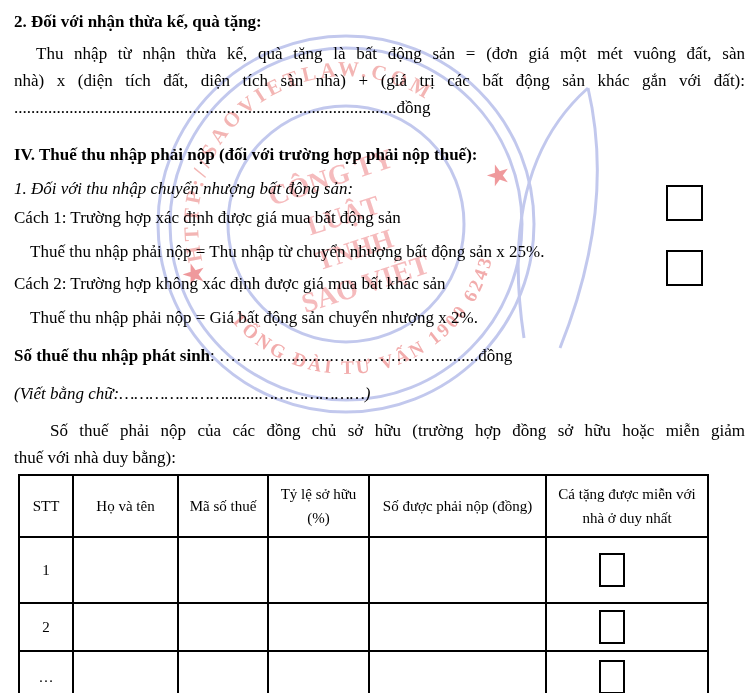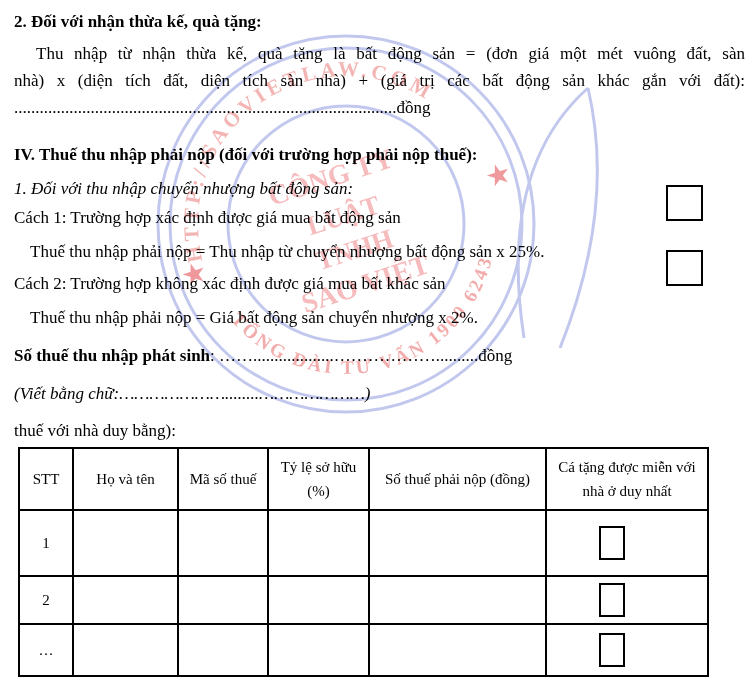--- a/index.html
+++ b/index.html
@@ -99,39 +99,40 @@
     <p class="mt5">Cách 2: Trường hợp không xác định được giá mua bất khác sản</p>
     <p class="ind2 mt7">Thuế thu nhập phải nộp = Giá bất động sản chuyển nhượng x 2%.</p>
 
     <p class="mt11">
       <span class="b">Số thuế thu nhập phát sinh</span><span>: ……...................………………..........đồng</span>
     </p>
 
     <p class="i mt11">(Viết bằng chữ:…………………........…………………)</p>
 
     <div class="mt10">
+      <div class="jline ind3">Số thuế phải nộp của các đồng chủ sở hữu (trường hợp đồng sở hữu hoặc miễn giảm</div>
       <div>thuế với nhà duy bằng):</div>
     </div>
 
     <table class="tax">
       <colgroup>
         <col style="width:54px">
           <col style="width:105px">
           <col style="width:90px">
         <col style="width:101px">
           <col style="width:177px">
           <col style="width:162px">
       </colgroup>
       <tbody>
         <tr>
           <td class="hd">STT</td>
           <td class="hd">Họ và tên</td>
           <td class="hd">Mã số thuế</td>
           <td class="hd">Tỷ lệ sở hữu (%)</td>
-          <td class="hd">Số thuế phải nộp (đồng)</td>
+          <td class="hd">Số được phải nộp (đồng)</td>
           <td class="hd">Cá tặng được miễn với nhà ở duy nhất</td>
         </tr>
         <tr class="r1">
           <td class="ct">1</td>
           <td></td>
           <td></td>
           <td></td>
           <td></td>
           <td>
               <div class="cell-cbx"></div>

